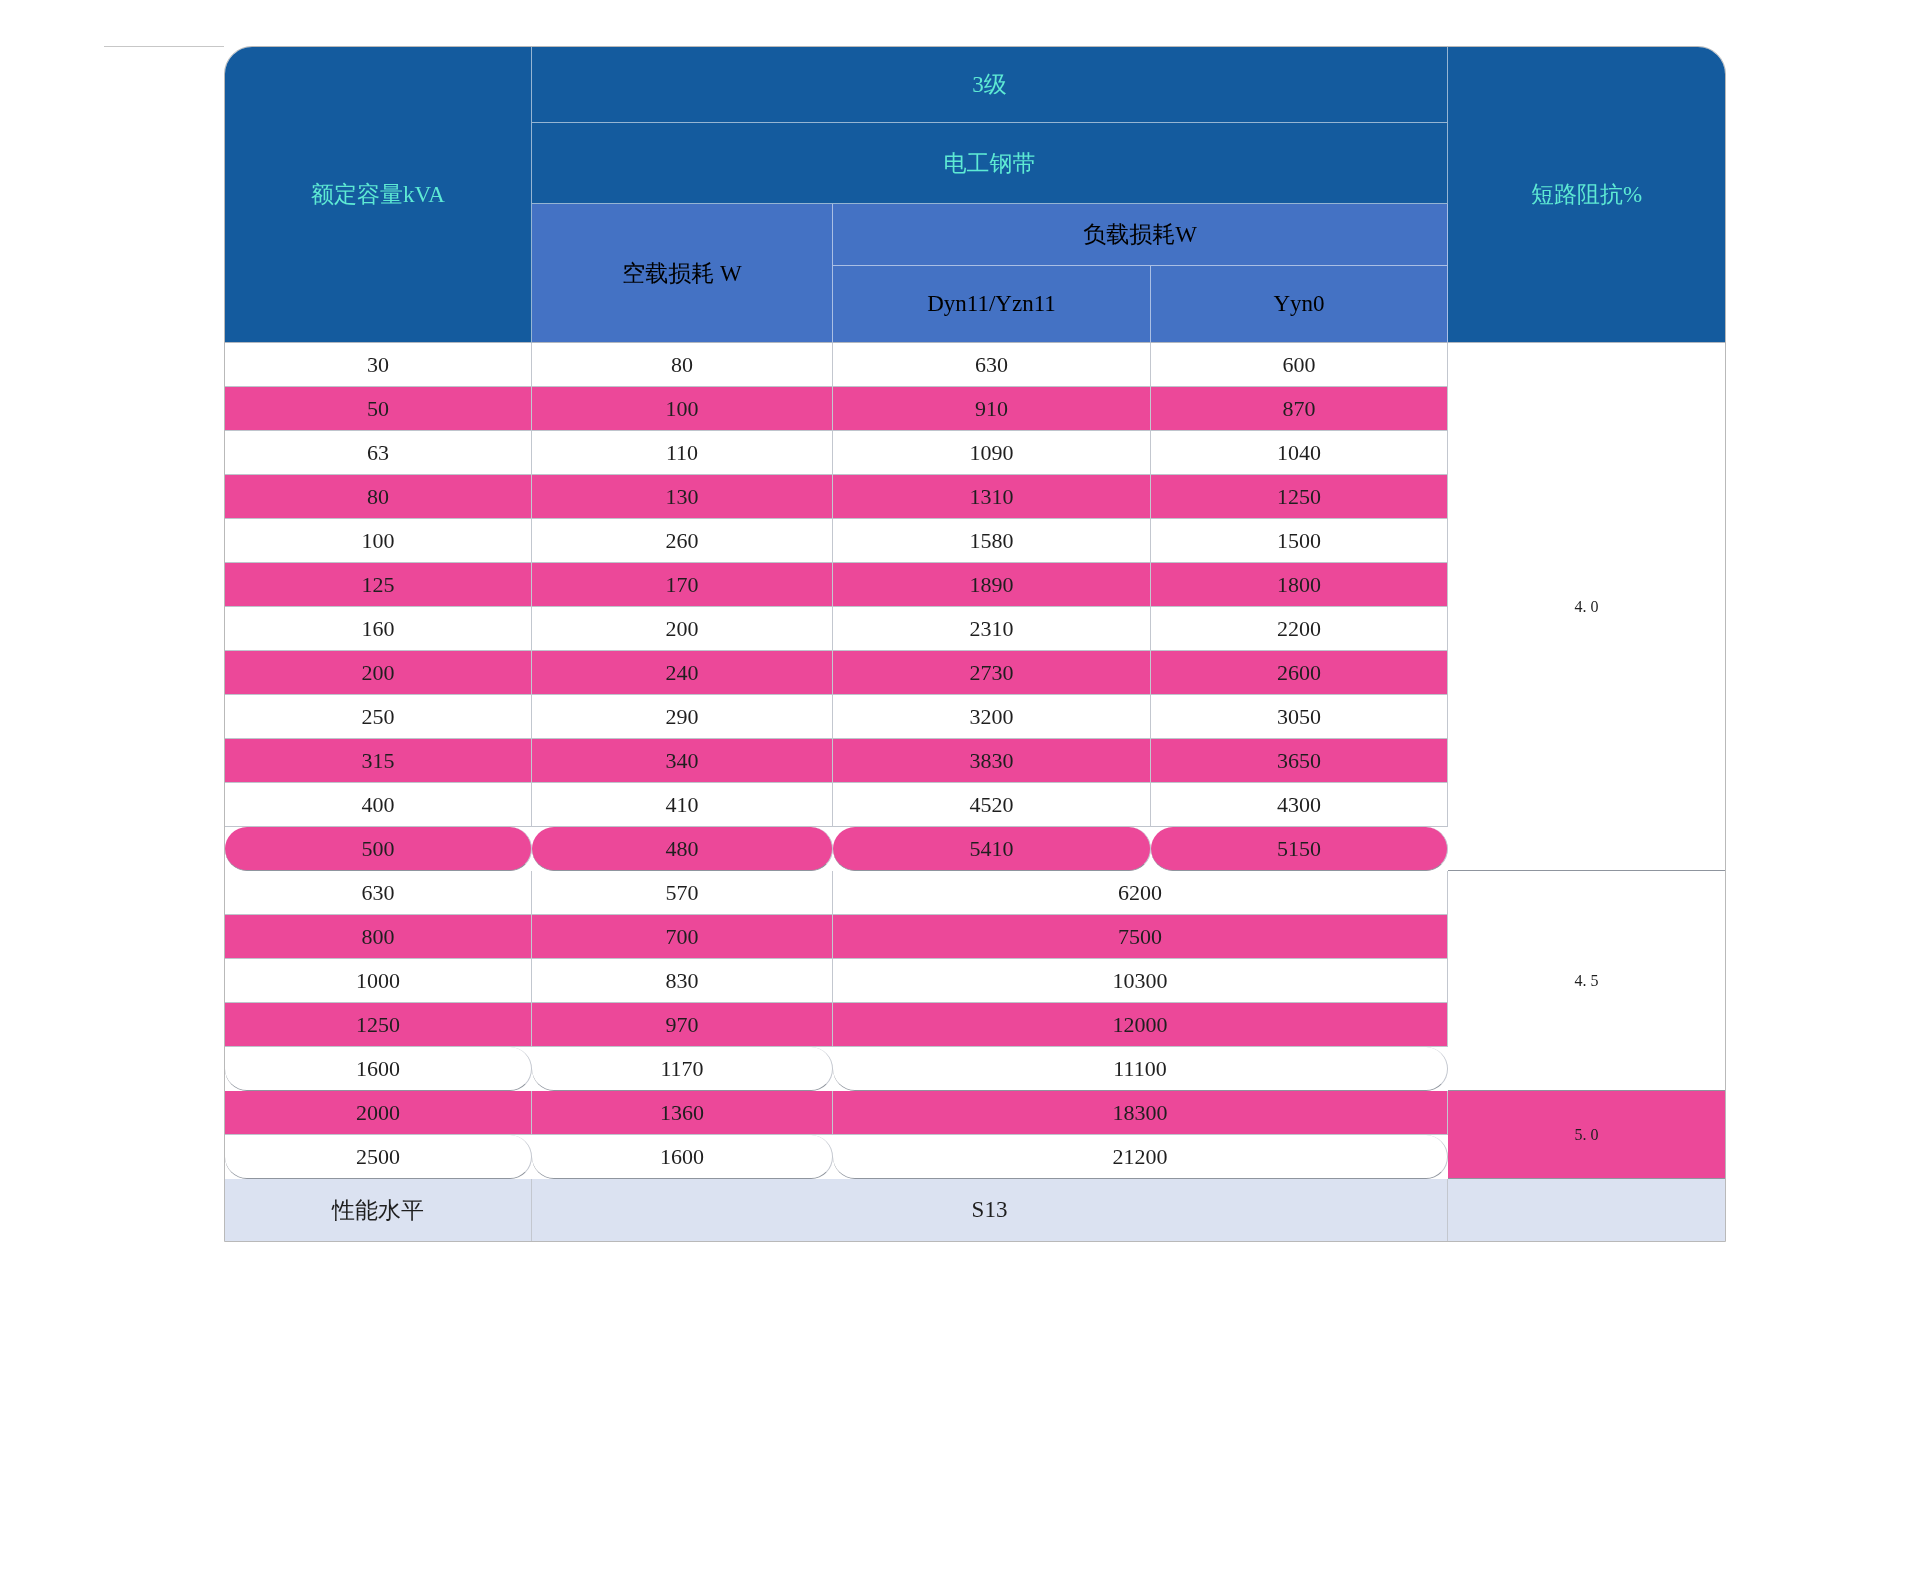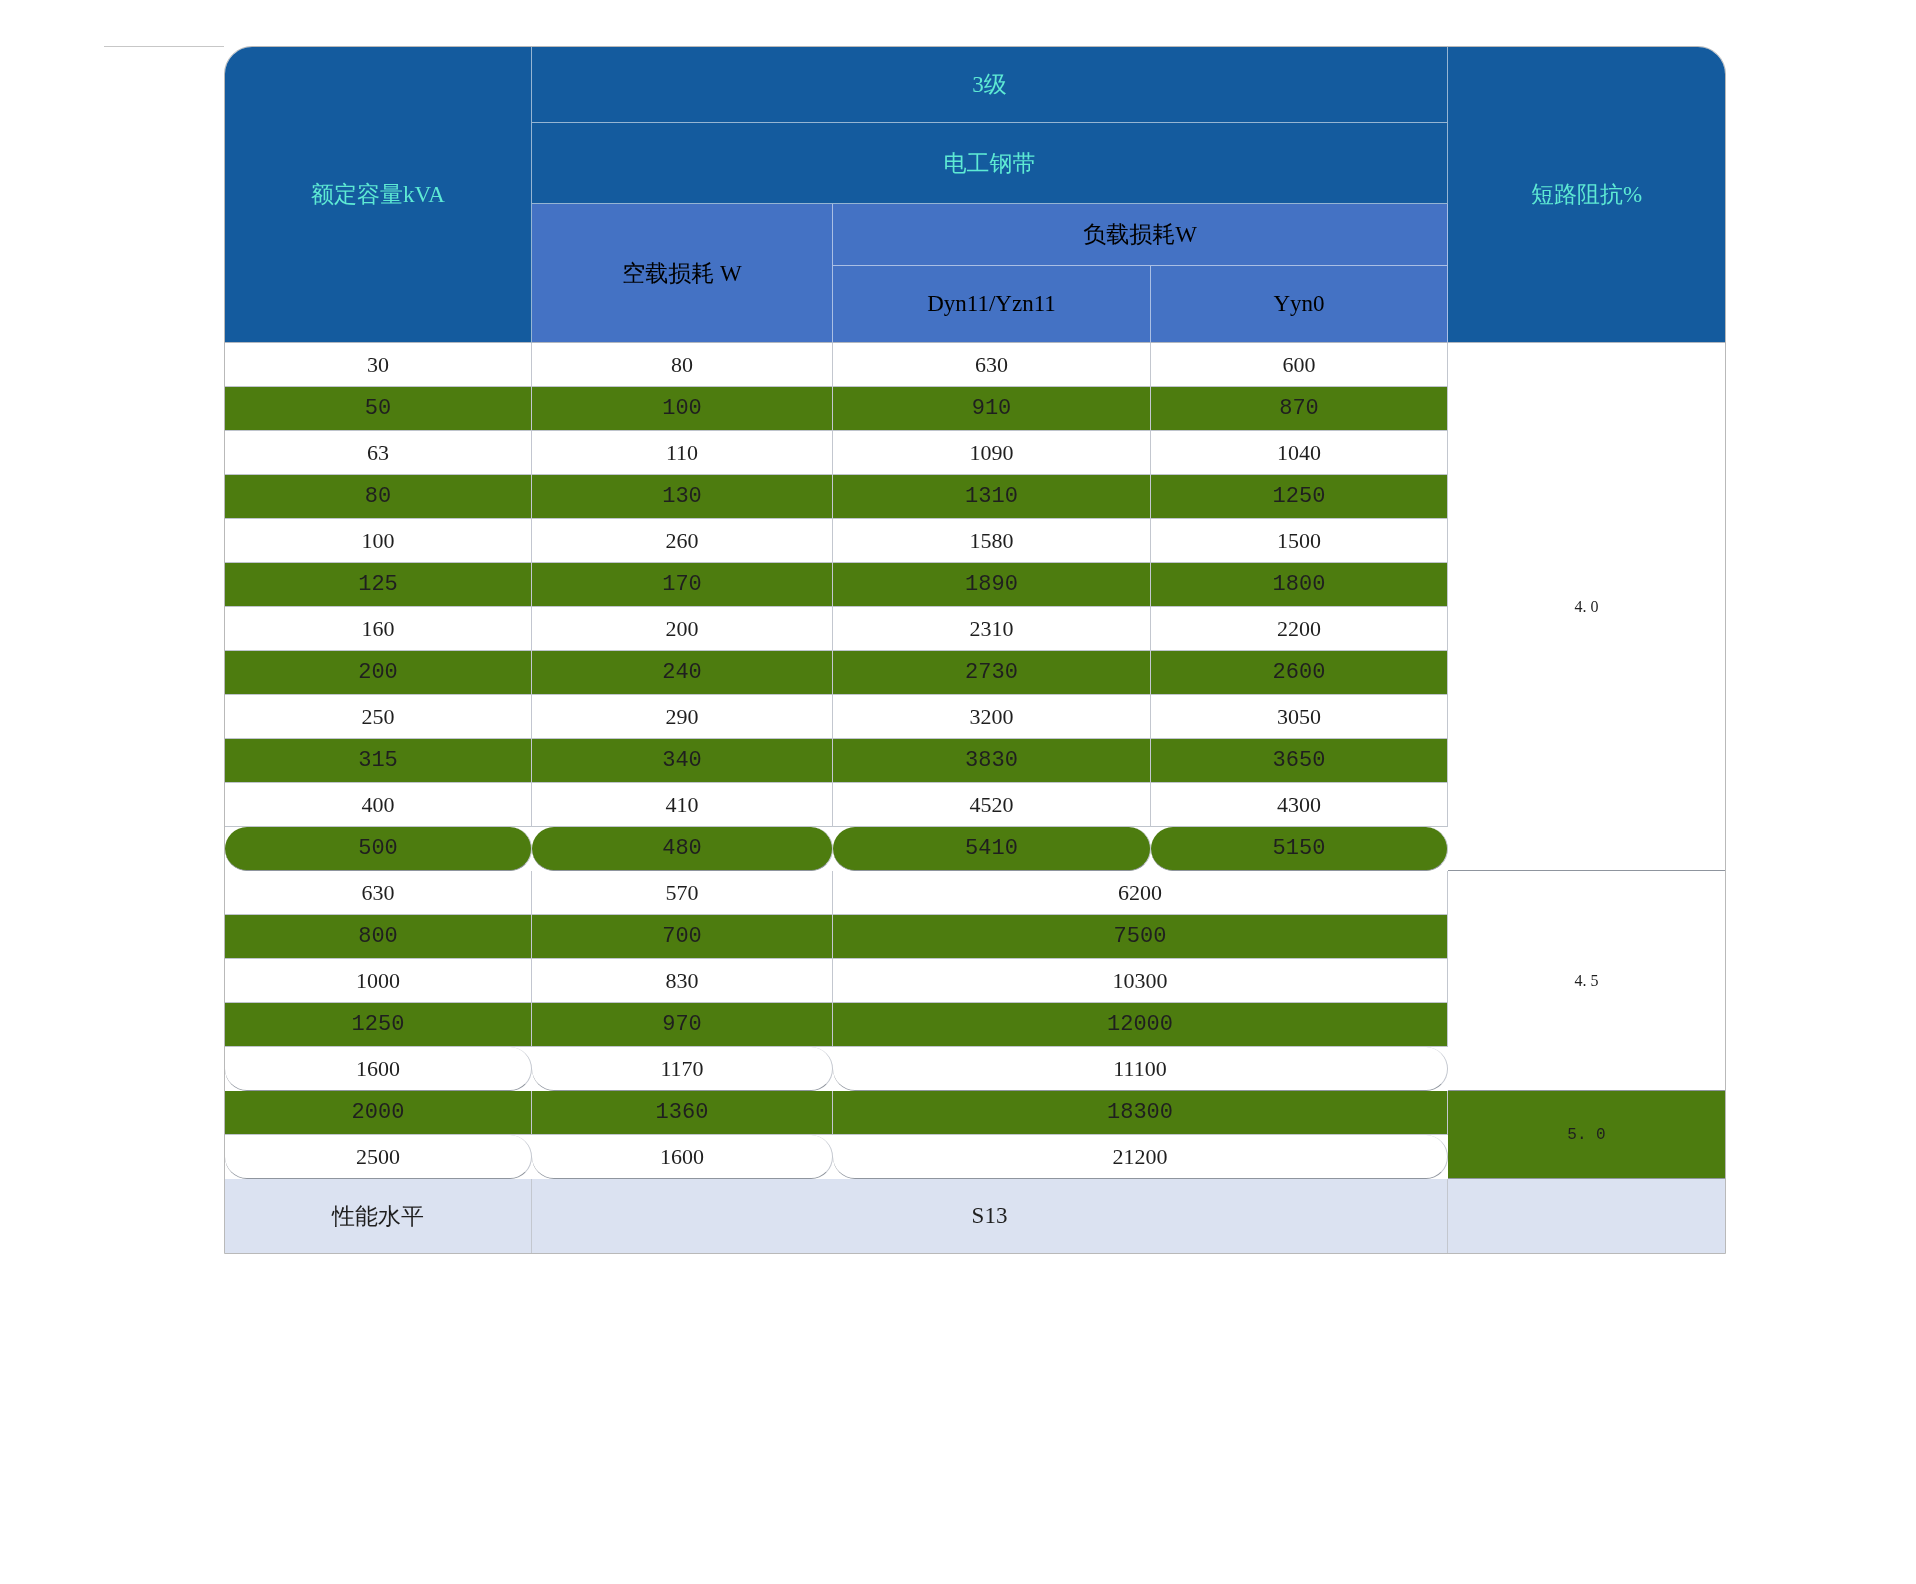--- a/index.html
+++ b/index.html
@@ -41,27 +41,27 @@
   th.hm{
     background:#4472c4;color:#000000;font-size:23px;
     border-right:1px solid rgba(255,255,255,0.55);
     border-bottom:1px solid rgba(255,255,255,0.55);
   }
   th.noright{border-right:none;}
   th.hbot{border-bottom:1px solid #b2b7bf;}
   tr.hr1{height:76px;} tr.hr2{height:81px;} tr.hr3{height:62px;} tr.hr4{height:77px;}
   
   tr.dr{height:44px;}
-  tr.fr{height:74px;}
+  tr.fr{height:62px;}
   td{
     font-size:22px;color:#1f1f1f;background:#ffffff;
     border-right:1px solid #c3c7cf;
     border-bottom:1px solid #bfc4cc;
   }
-  tr.alt td{background:#4d7c0f;font-family:Liberation Mono, monospace;}
+  tr.alt td{background:#ec4899;}
   td.imp{background:#ffffff;font-size:16px;}
   td.noright{border-right:none;}
   tr.secb td{border-bottom-color:#8f959e;border-radius:25px;}
   td.impb{border-bottom-color:#8f959e;}
   tr.fr td{background:#dbe2f1;border-bottom:none;font-size:23px;}
 </style>
 </head>
 <body>
 
 <div class="page">

